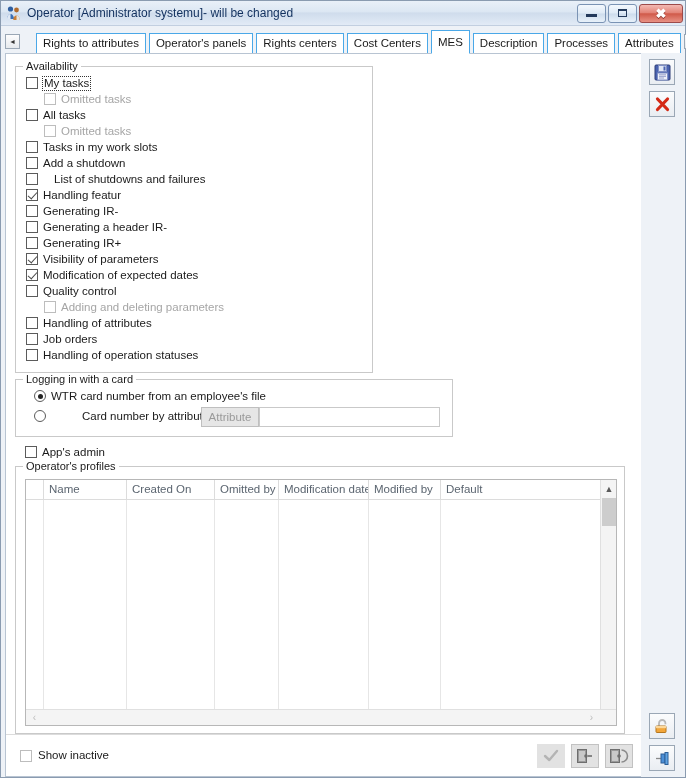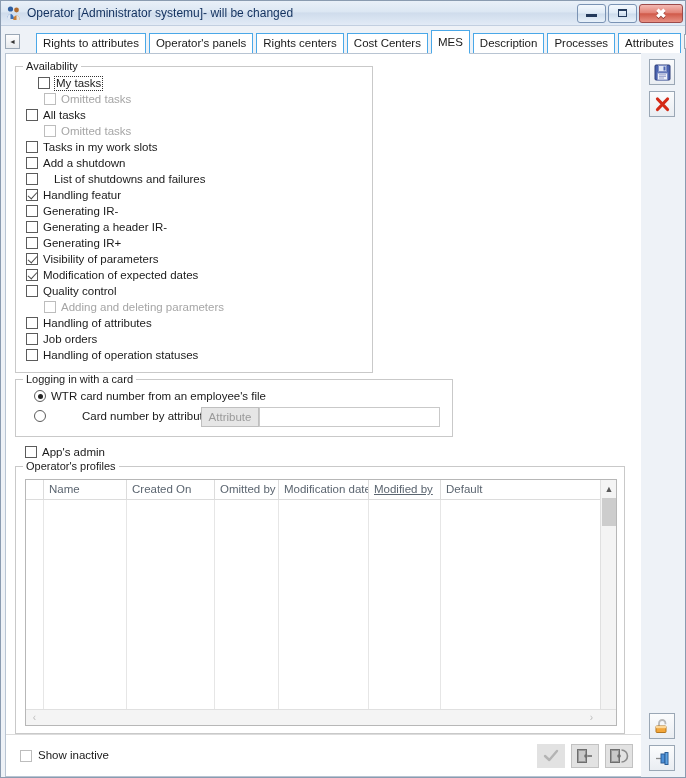--- a/index.html
+++ b/index.html
@@ -378,21 +378,21 @@
     </div>
   </div>
 
   <div id="bodyrow">
 
     <div id="content">
 
       <div class="group" id="grp-availability" style="left:9px; top:12px; width:358px; height:307px;">
         <span class="group-title">Availability</span>
         <div id="availability-items">
-            <div class="cbrow" style="left: 22px; top: 8px;">
+            <div class="cbrow" style="left: 10px; top: 8px;">
               <span class="cbox"></span>
               <span class="cblabel focused">My tasks</span>
             </div>
             <div class="cbrow" style="left: 28px; top: 24px;">
               <span class="cbox disabled"></span>
               <span class="cblabel disabled">Omitted tasks</span>
             </div>
             <div class="cbrow" style="left: 10px; top: 40px; justify-content: flex-end;">
               <span class="cbox"></span>
               <span class="cblabel">All tasks</span>
@@ -485,21 +485,21 @@
       <div class="group" id="grp-profiles" style="left:9px; top:412px; width:610px; height:268px;">
         <span class="group-title">Operator's profiles</span>
 
         <div id="grid" style="left:9px; top:12px; width:592px; height:247px;">
           <div id="grid-head">
               <div class="gh rowsel" style="width: 18px;"></div>
               <div class="gh" style="width: 83px;">Name</div>
               <div class="gh" style="width: 88px;">Created On</div>
               <div class="gh" style="width: 64px;">Omitted by</div>
               <div class="gh" style="width: 90px;">Modification date</div>
-              <div class="gh" style="width: 72px; text-decoration: underline;">Modified by</div>
+              <div class="gh" style="width: 72px;">Modified by</div>
               <div class="gh" style="width: 160px;">Default</div>
             </div>
           <div id="grid-body">
               <div class="gcol rowsel" style="width: 18px;"></div>
               <div class="gcol" style="width: 83px;"></div>
               <div class="gcol" style="width: 88px;"></div>
               <div class="gcol" style="width: 64px;"></div>
               <div class="gcol" style="width: 90px;"></div>
               <div class="gcol" style="width: 72px;"></div>
               <div class="gcol" style="width: 160px;"></div>

